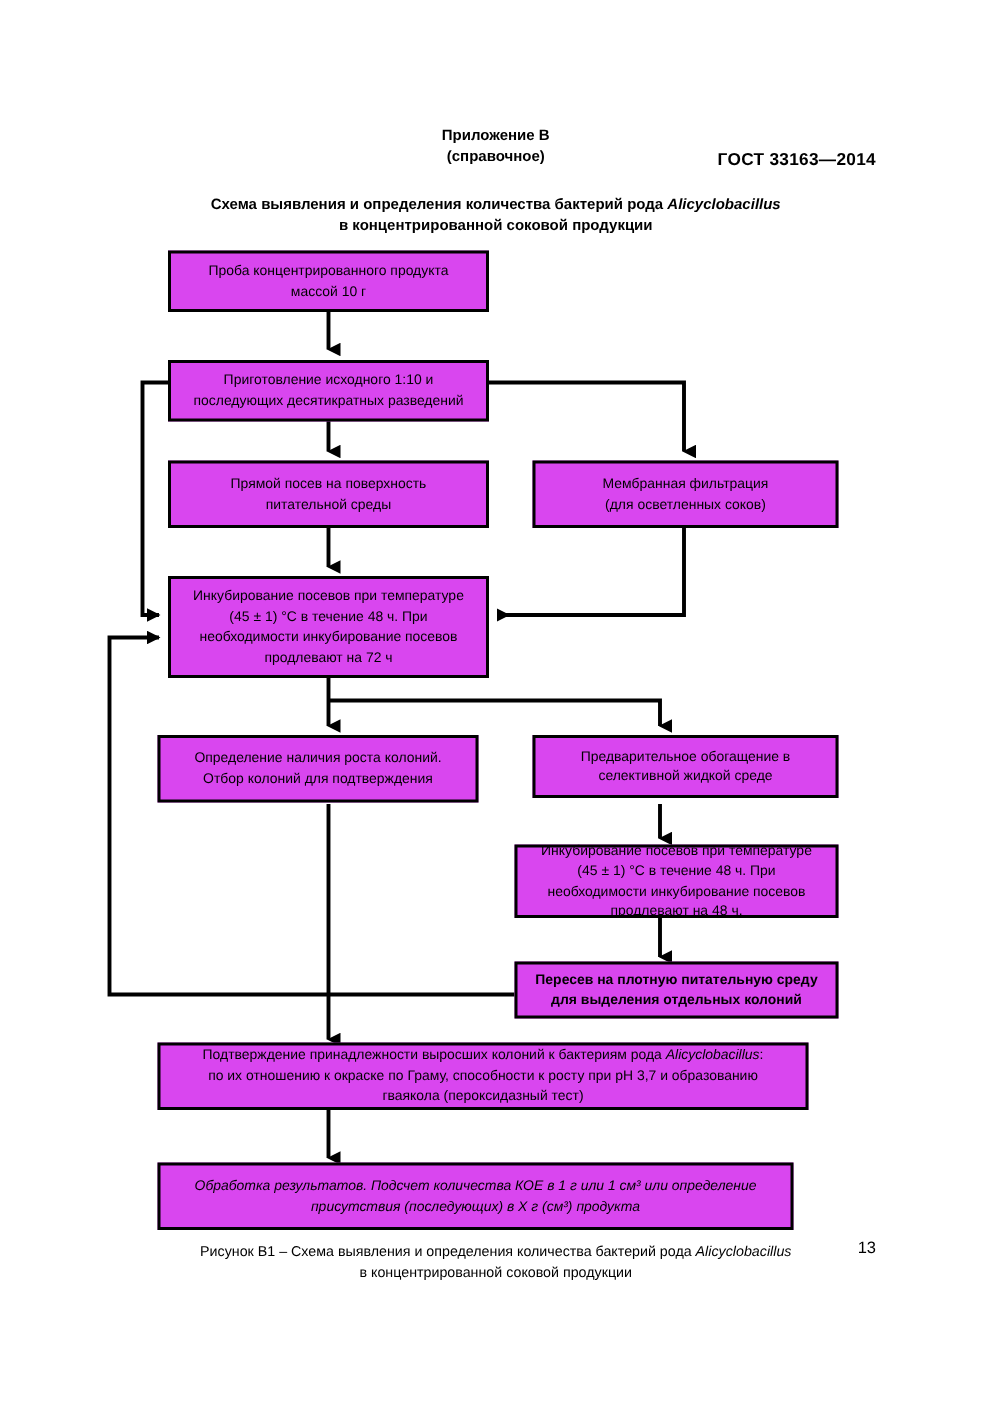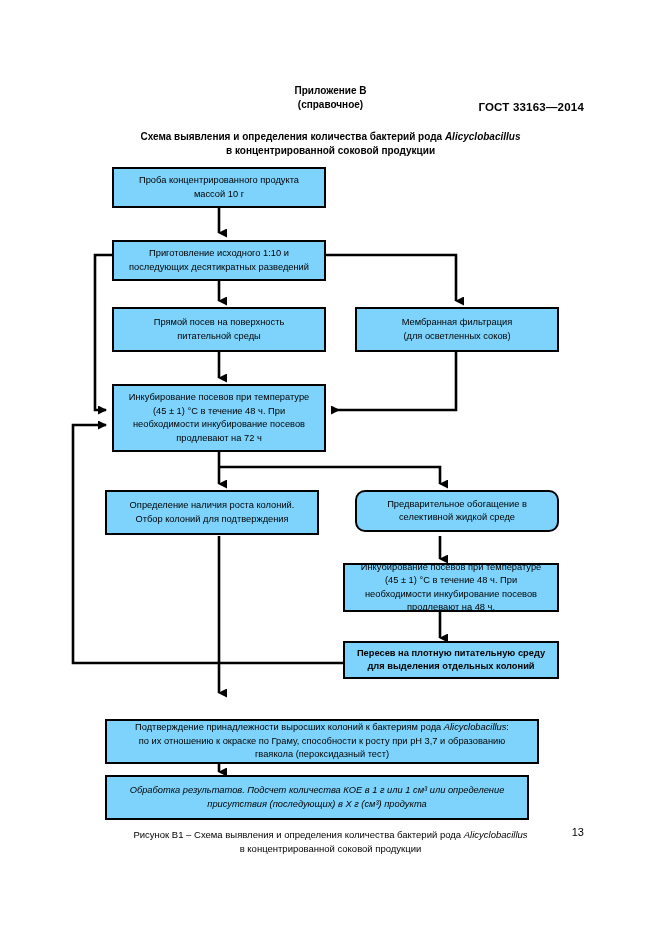--- a/index.html
+++ b/index.html
@@ -62,21 +62,21 @@
     left: 0; top: 0;
     width: 661px;
     height: 935px;
     pointer-events: none;
   }
 
   .node {
     position: absolute;
     box-sizing: border-box;
     border: 2px solid #000;
-    background: #7dd3fc;
+    background: #d946ef;
     display: flex;
     align-items: center;
     justify-content: flex-start;
     text-align: center;
     font-size: 9.3px;
     line-height: 13.5px;
     padding: 14px 6px;
   }
   .node .txt { width: 100%; }
   .node i { font-style: italic; }
@@ -197,21 +197,21 @@
     </div>
   </div>
 
   <div class="node" style="left:105px; top:490px; width:214px; height:45px;">
     <div class="txt">
       <span>Определение наличия роста колоний.</span><br>
       <span>Отбор колоний для подтверждения</span>
     </div>
   </div>
 
-  <div class="node" style="left:355px; top:490px; width:204px; height:42px;border-radius:10px;">
+  <div class="node" style="left:355px; top:490px; width:204px; height:42px;">
     <div class="txt">
       <span>Предварительное обогащение в</span><br>
       <span>селективной жидкой среде</span>
     </div>
   </div>
 
   <div class="node" style="left:343px; top:563px; width:216px; height:49px;">
     <div class="txt">
       <span>Инкубирование посевов при температуре</span><br>
       <span>(45 ± 1) °С в течение 48 ч. При</span><br>
@@ -220,21 +220,21 @@
     </div>
   </div>
 
   <div class="node" style="left:343px; top:641px; width:216px; height:38px;font-weight:bold;">
     <div class="txt">
       <span>Пересев на плотную питательную среду</span><br>
       <span>для выделения отдельных колоний</span>
     </div>
   </div>
 
-  <div class="node" style="left:105px; top:695px; width:434px; height:45px;margin-top:24px;">
+  <div class="node" style="left:105px; top:695px; width:434px; height:45px;">
     <div class="txt">
       <span>Подтверждение принадлежности выросших колоний к бактериям рода <i>Alicyclobacillus</i>:</span><br>
       <span>по их отношению к окраске по Граму, способности к росту при pH 3,7 и образованию</span><br>
       <span>гваякола (пероксидазный тест)</span>
     </div>
   </div>
 
   <div class="node" style="left:105px; top:775px; width:424px; height:45px;font-style:italic;">
     <div class="txt">
       <span>Обработка результатов. Подсчет количества КОЕ в 1 г или 1 см³ или определение</span><br>

